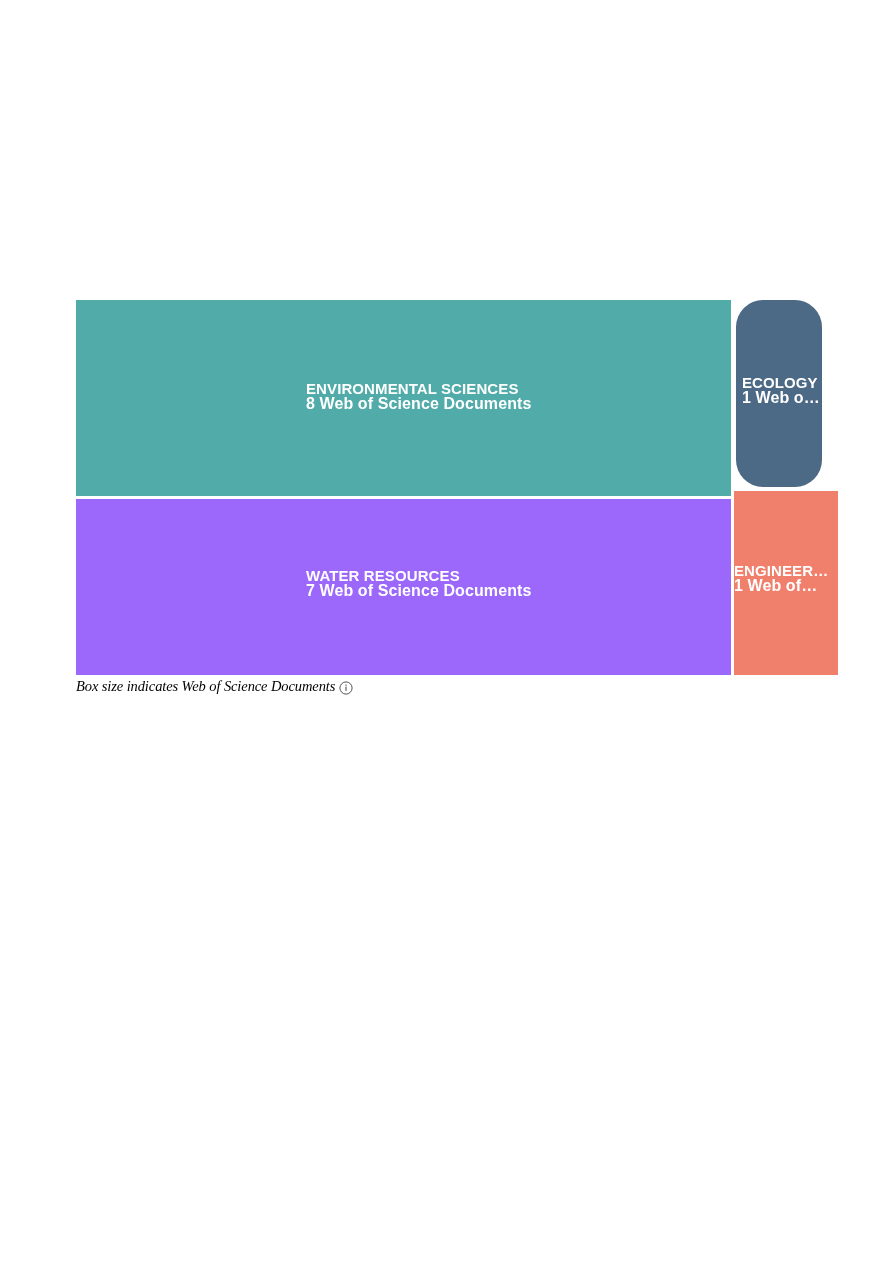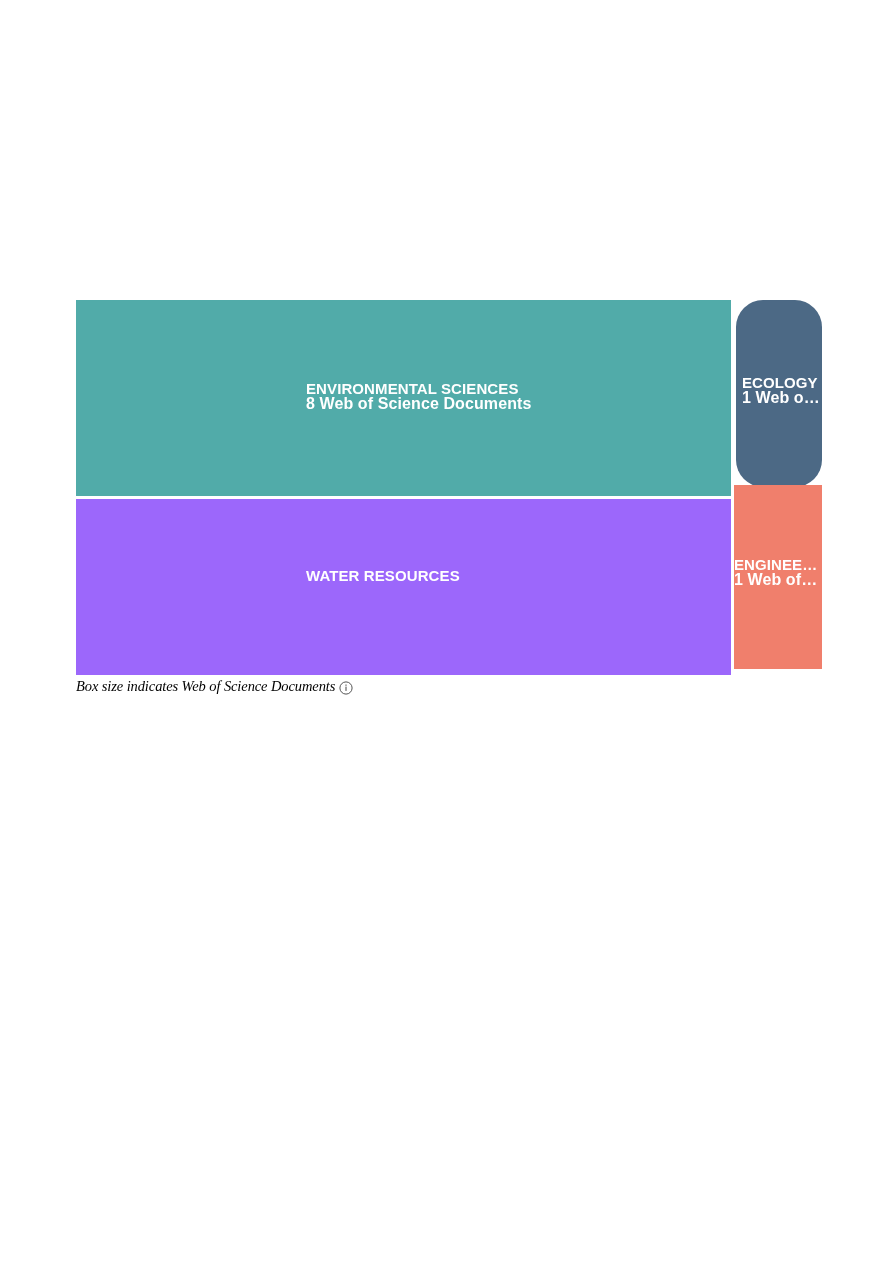--- a/index.html
+++ b/index.html
@@ -108,22 +108,22 @@
     border-radius: 27px;
   }
   #cell-ecology .tm-cell-inner {
     top: 75px;
     padding-left: 6px;
   }
 
   
   #cell-engineering {
     left: 658px;
-    top: 185px;
-    width: 88px;
+    top: 191px;
+    width: 104px;
     height: 184px;
     background: #F07F6C;
   }
   #cell-engineering .tm-cell-inner {
     top: 72px;
     padding-left: 0px;
   }
 
   
   #treemap-caption {
@@ -168,20 +168,21 @@
     <div class="tm-cell" id="cell-environmental-sciences">
       <div class="tm-cell-inner">
         <div class="tm-label">ENVIRONMENTAL SCIENCES</div>
         <div class="tm-value">8 Web of Science Documents</div>
       </div>
     </div>
 
     <div class="tm-cell" id="cell-water-resources">
       <div class="tm-cell-inner">
         <div class="tm-label">WATER RESOURCES</div>
+        <div class="tm-value">7 Web of Science Documents</div>
       </div>
     </div>
 
     <div class="tm-cell" id="cell-ecology">
       <div class="tm-cell-inner">
         <div class="tm-label">ECOLOGY</div>
         <div class="tm-value">1 Web of…</div>
       </div>
     </div>
 

